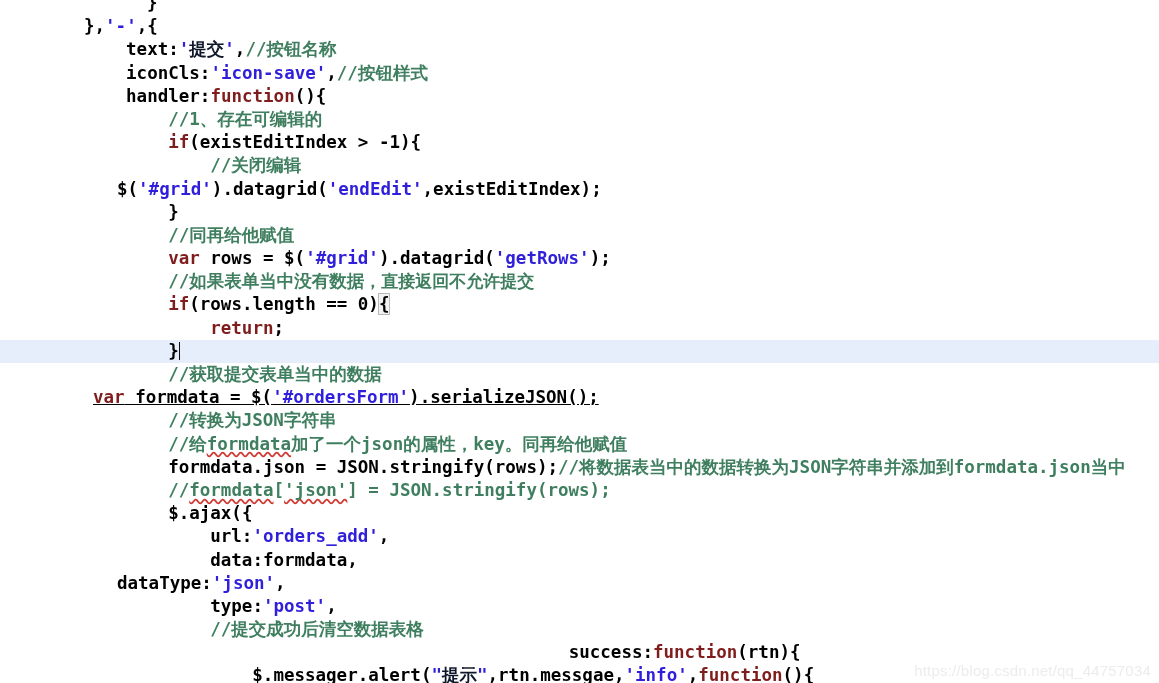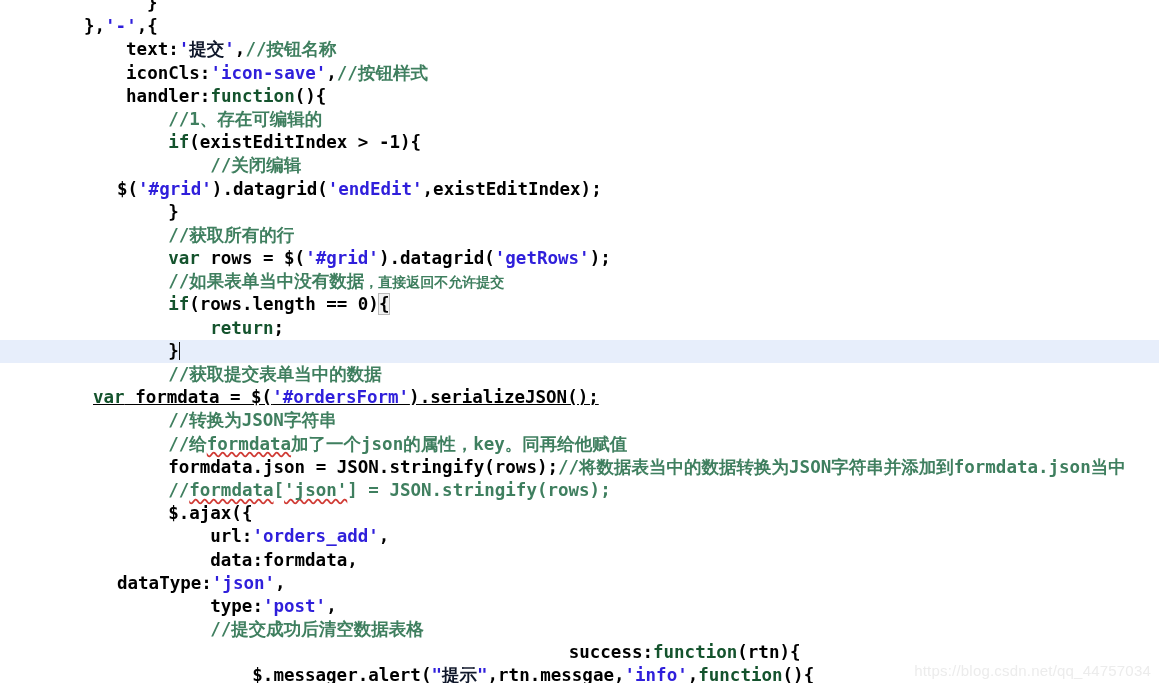--- a/index.html
+++ b/index.html
@@ -39,21 +39,21 @@
     color: #000000;
     padding-left: 84px;
     box-sizing: border-box;
   }
 
   .line.current {
     background: #e7eefb;
   }
 
   
-  .kw      { color: #14532d; }
+  .kw      { color: #7f1d1d; }
   .str     { color: #2f1fdb; }   
   .cmt     { color: #3f7f5f; }   
   .cmt-cjk { color: #3f7f5f; font-family: "DejaVu Serif", "Liberation Serif", serif; }
   .plain   { color: #000000; }
   .cjk-str { color: #0f172a; font-family: "DejaVu Serif","Liberation Serif", serif; }
 
   
   .squig {
     text-decoration: underline wavy #d03a34;
     text-decoration-skip-ink: none;
@@ -96,23 +96,23 @@
       <div class="line" style="padding-left: 147.12px;"><span class="plain">}</span></div>
       <div class="line" style="padding-left: 84px;"><span class="plain">},</span><span class="str">'-'</span><span class="plain">,{</span></div>
       <div class="line" style="padding-left: 126.08px;"><span class="plain">text:</span><span class="str">'</span><span class="cjk-str">提交</span><span class="str">'</span><span class="plain">,</span><span class="cmt">//</span><span class="cmt-cjk">按钮名称</span></div>
       <div class="line" style="padding-left: 126.08px;"><span class="plain">iconCls:</span><span class="str">'icon-save'</span><span class="plain">,</span><span class="cmt">//</span><span class="cmt-cjk">按钮样式</span></div>
       <div class="line" style="padding-left: 126.08px;"><span class="plain">handler:</span><span class="kw">function</span><span class="plain">(){</span></div>
       <div class="line" style="padding-left: 168.16px;"><span class="cmt">//1</span><span class="cmt-cjk">、存在可编辑的</span></div>
       <div class="line" style="padding-left: 168.16px;"><span class="kw">if</span><span class="plain">(existEditIndex &gt; -1){</span></div>
       <div class="line" style="padding-left: 210.24px;"><span class="cmt">//</span><span class="cmt-cjk">关闭编辑</span></div>
       <div class="line" style="padding-left: 117px;"><span class="plain">$(</span><span class="str">'#grid'</span><span class="plain">).datagrid(</span><span class="str">'endEdit'</span><span class="plain">,existEditIndex);</span></div>
       <div class="line" style="padding-left: 168.16px;"><span class="plain">}</span></div>
-      <div class="line" style="padding-left: 168.16px;"><span class="cmt">//</span><span class="cmt-cjk">获取所有的行</span></div>
+      <div class="line" style="padding-left: 168.16px;"><span class="cmt">//</span><span class="cmt-cjk">同再给他赋值</span></div>
       <div class="line" style="padding-left: 168.16px;"><span class="kw">var</span><span class="plain"> rows = $(</span><span class="str">'#grid'</span><span class="plain">).datagrid(</span><span class="str">'getRows'</span><span class="plain">);</span></div>
-      <div class="line" style="padding-left: 168.16px;"><span class="cmt">//</span><span class="cmt-cjk">如果表单当中没有数据</span><span class="cmt-cjk" style="font-size: 14px; text-align: right;">，直接返回不允许提交</span></div>
+      <div class="line" style="padding-left: 168.16px;"><span class="cmt">//</span><span class="cmt-cjk">如果表单当中没有数据</span><span class="cmt-cjk" style="font-size: 17px; text-align: right;">，直接返回不允许提交</span></div>
       <div class="line" style="padding-left: 168.16px;"><span class="kw">if</span><span class="plain">(rows.length == 0)</span><span class="plain brace-box">{</span></div>
       <div class="line" style="padding-left: 210.24px;"><span class="kw">return</span><span class="plain">;</span></div>
       <div class="line current" style="padding-left: 168.16px;"><span class="plain">}</span><span class="caret"></span></div>
       <div class="line" style="padding-left: 168.16px;"><span class="cmt">//</span><span class="cmt-cjk">获取提交表单当中的数据</span></div>
       <div class="line" style="padding-left: 93px; text-decoration: underline;"><span class="kw">var</span><span class="plain"> formdata = $(</span><span class="str">'#ordersForm'</span><span class="plain">).serializeJSON();</span></div>
       <div class="line" style="padding-left: 168.16px;"><span class="cmt">//</span><span class="cmt-cjk">转换为</span><span class="cmt">JSON</span><span class="cmt-cjk">字符串</span></div>
       <div class="line" style="padding-left: 168.16px;"><span class="cmt">//</span><span class="cmt-cjk">给</span><span class="cmt squig">formdata</span><span class="cmt-cjk">加了一个</span><span class="cmt">json</span><span class="cmt-cjk">的属性，</span><span class="cmt">key</span><span class="cmt-cjk">。同再给他赋值</span></div>
       <div class="line" style="padding-left: 168.16px;"><span class="plain">formdata.json = JSON.stringify(rows);</span><span class="cmt">//</span><span class="cmt-cjk">将数据表当中的数据转换为</span><span class="cmt">JSON</span><span class="cmt-cjk">字符串并添加到</span><span class="cmt">formdata.json</span><span class="cmt-cjk">当中</span></div>
       <div class="line" style="padding-left: 168.16px;"><span class="cmt">//</span><span class="cmt squig">formdata</span><span class="cmt">[</span><span class="cmt squig">'json'</span><span class="cmt">] = JSON.stringify(rows);</span></div>
       <div class="line" style="padding-left: 168.16px;"><span class="plain">$.ajax({</span></div>

